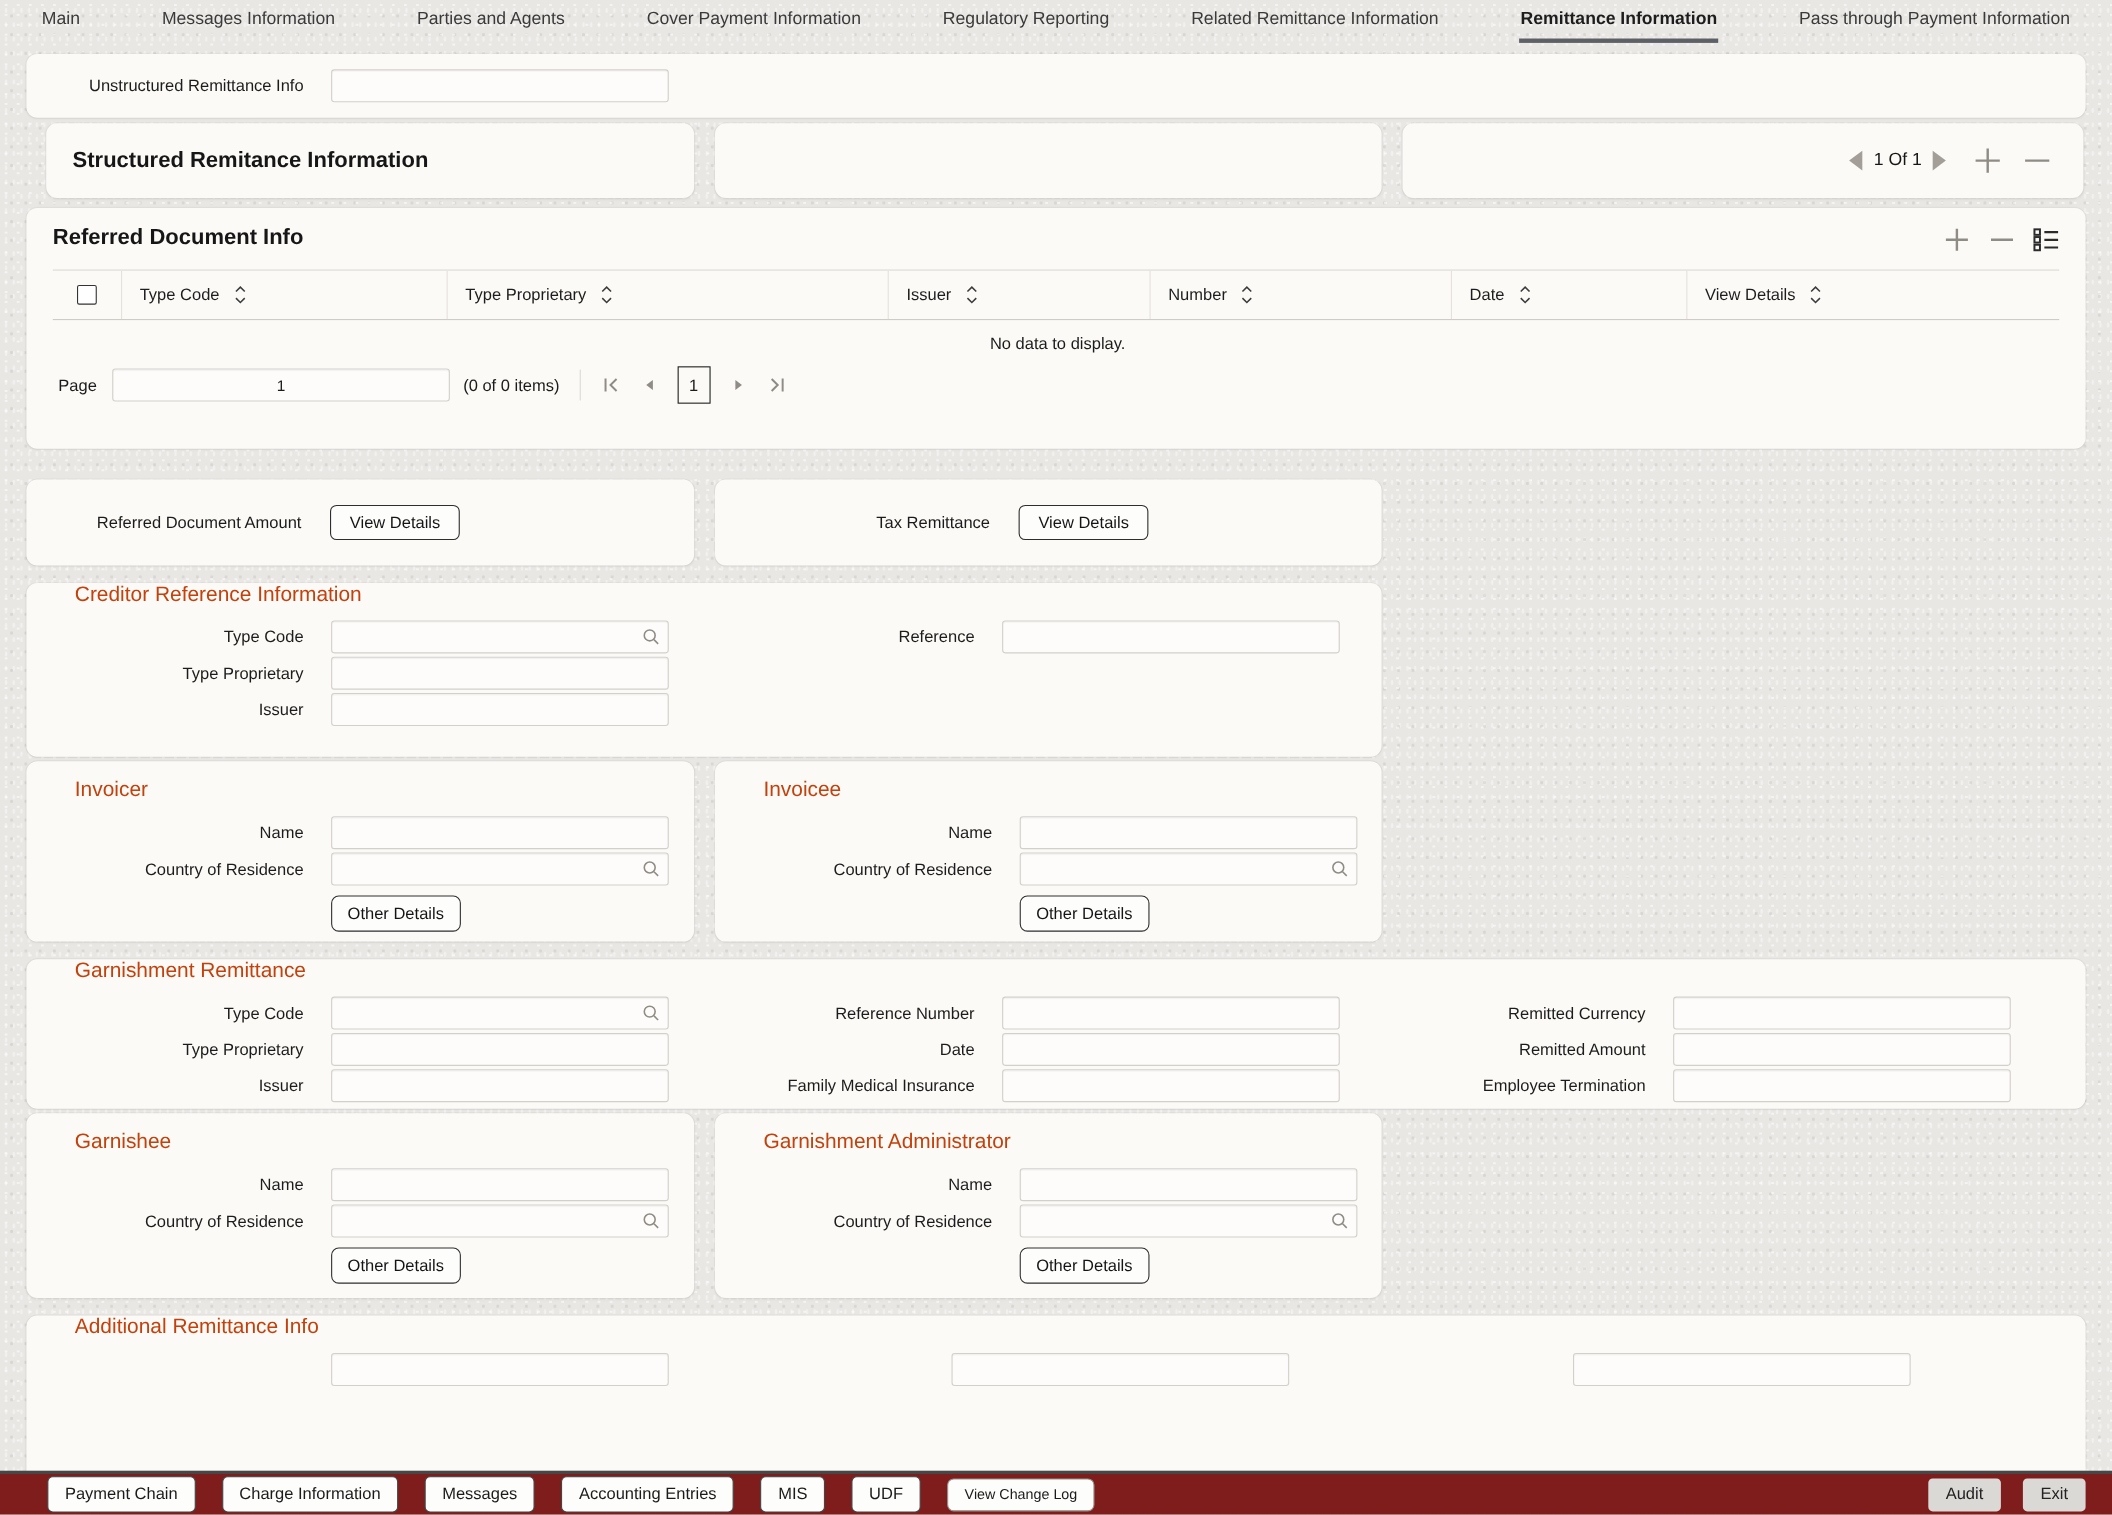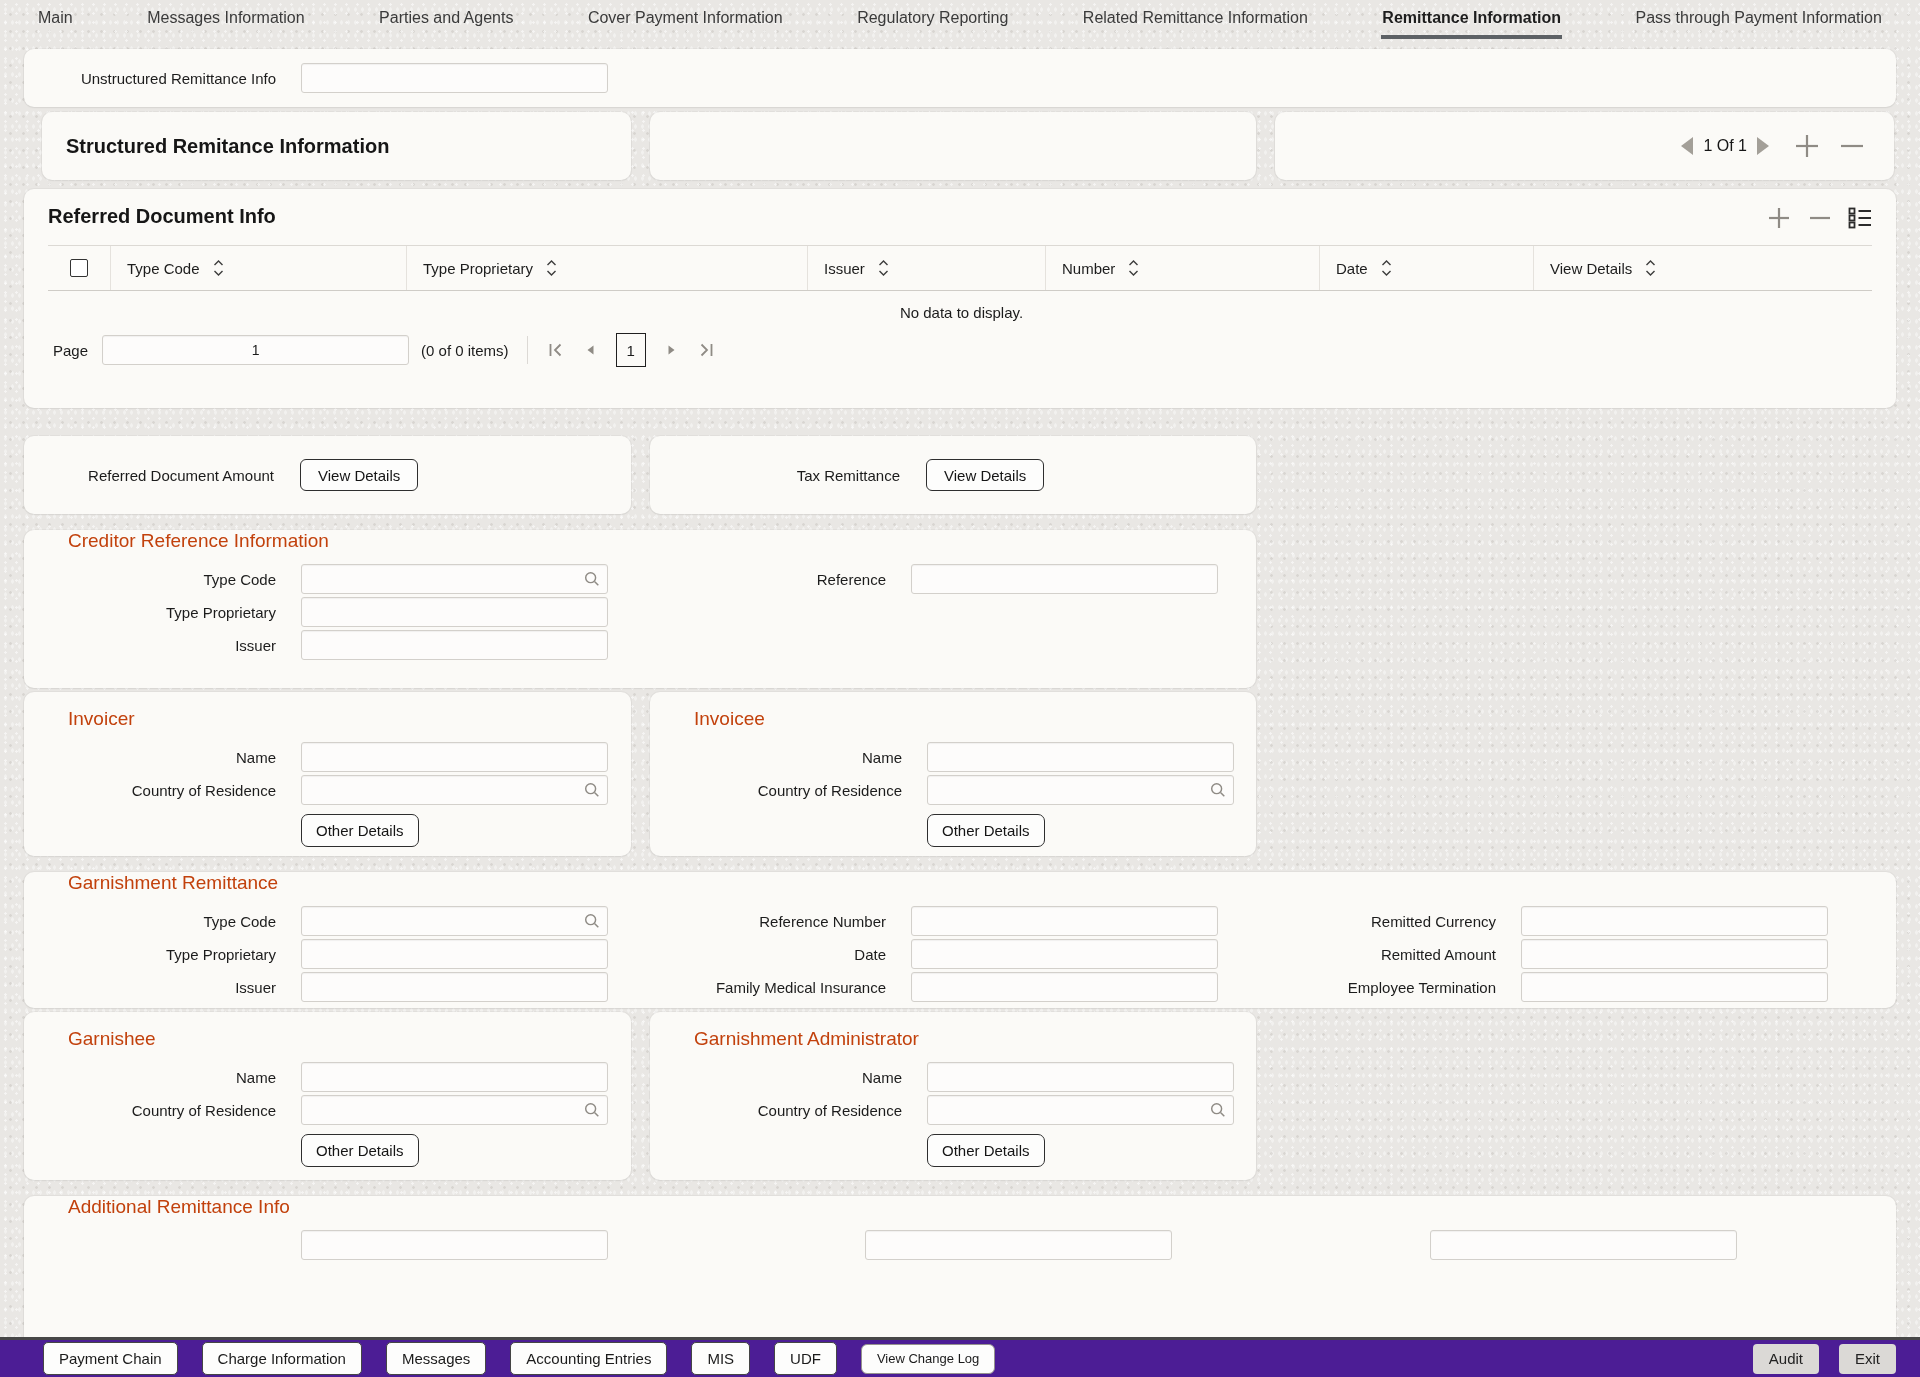--- a/index.html
+++ b/index.html
@@ -93,21 +93,21 @@
 
   .card-garnish { margin-top:5px; height:136px; padding:0 24px; }
   .row-garnishee { margin-top:4px;align-items:flex-end; }
   .card-party.tall { height:168px; }
   .card-additional { margin-top:5px; height:152px; padding:0 24px 0 24px; }
   .add-input { margin-left:253px; margin-bottom:3px; }
 
   
   .footer { position:absolute; left:0; right:0; bottom:0; }
   .footer-line { height:3px; background:#474747; }
-  .footer-bar { height:37px; background:#4c1d95; display:flex; align-items:center;
+  .footer-bar { height:37px; background:#7f1d1d; display:flex; align-items:center;
                 padding:0 24px 0 43px; gap:24px; }
   .btn { height:33px; padding:0 15px; background:#fdfdfc; border:1px solid #454545; border-radius:5px;
          font-size:15px; font-family:"Liberation Sans", sans-serif; color:#1b1b1b; cursor:pointer; }
   .btn-vcl { height:30px; font-size:13px; border:1px solid #95928d; border-radius:6px; }
   .spacer { flex:1; }
   .right-group { display:flex; gap:20px; }
   .btn-gray { height:30px; padding:0 16px; background:#dbd9d6; border:none; border-radius:4px;
               font-size:15px; font-family:"Liberation Sans", sans-serif; color:#222; cursor:pointer; }
 
   .pager-text { font-size:16px; color:#161616; margin:0 2px; }

